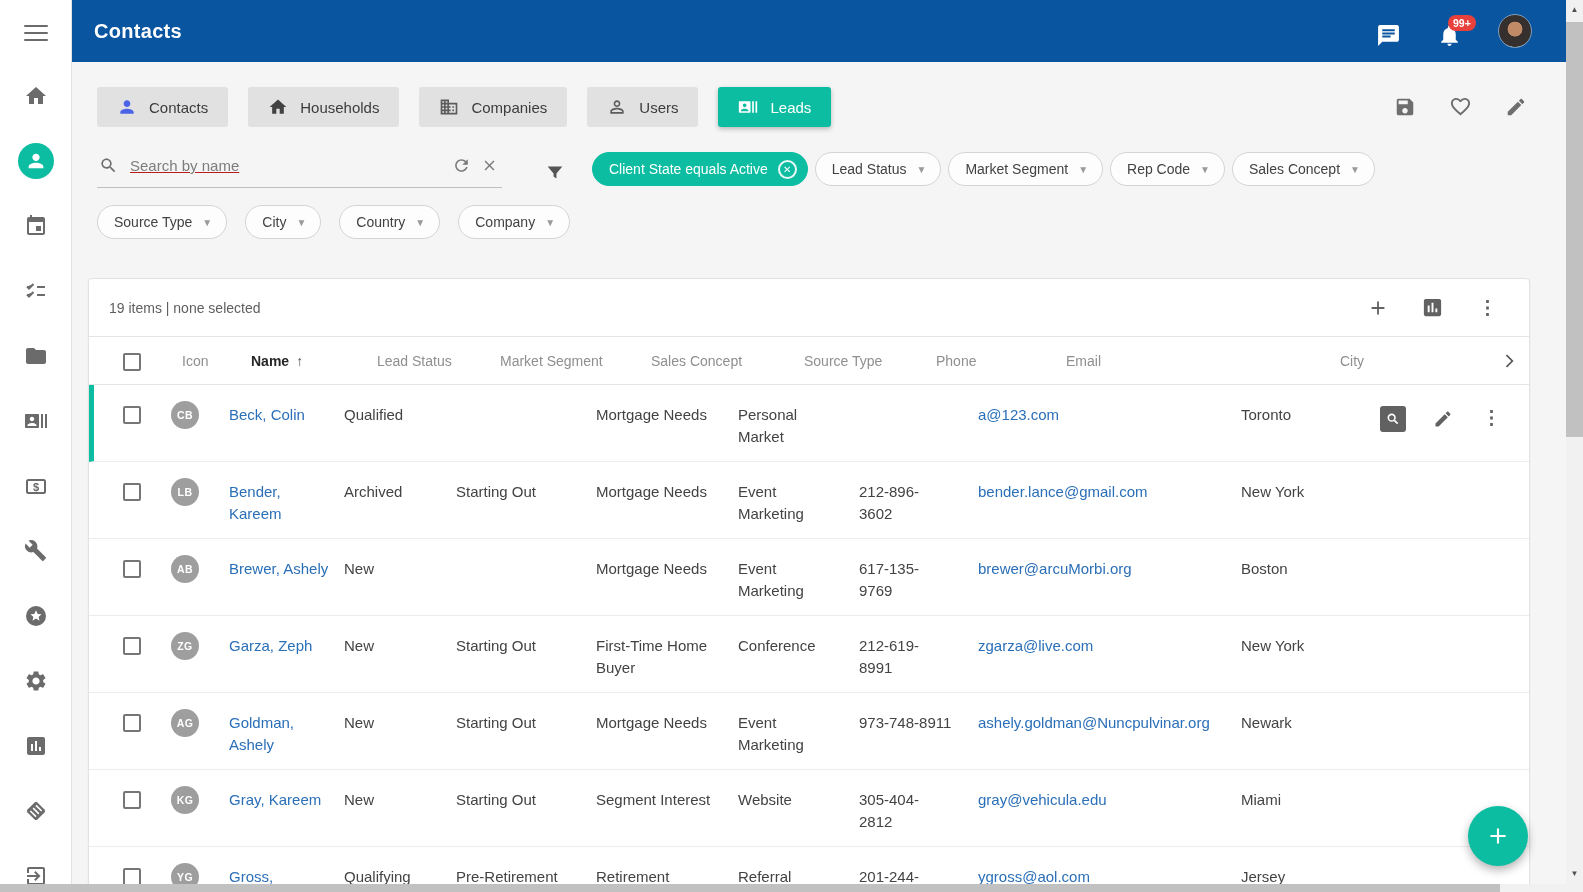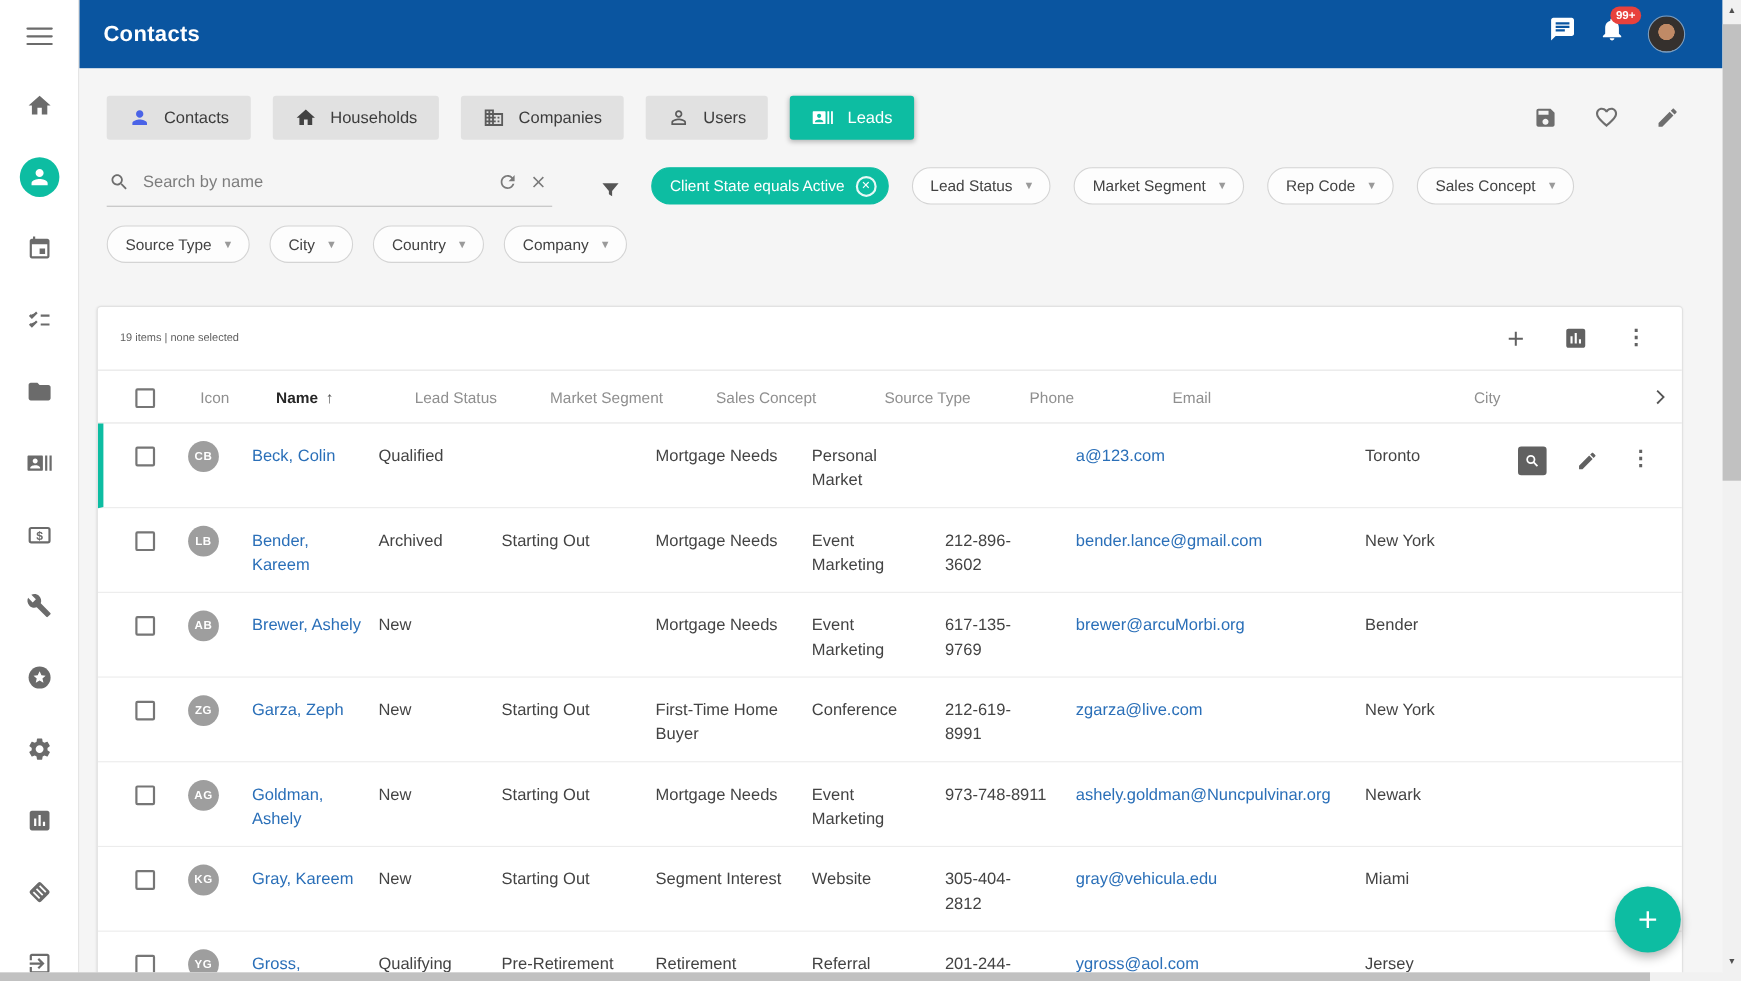--- a/index.html
+++ b/index.html
@@ -26,21 +26,21 @@
   .side-item{width:36px;height:36px;display:flex;align-items:center;justify-content:center;cursor:pointer;}
   .side-item svg{fill:#6b6b6b;}
   .side-item.active{background:var(--accent);border-radius:50%;}
   .side-item.active svg{fill:#fff;}
   
   .topbar{
     position:absolute;left:72px;top:0;width:1494px;height:62px;background:var(--topbar);
     display:flex;align-items:center;z-index:5;
   }
   .topbar-title{color:#fff;font-size:20px;font-weight:bold;padding-left:22px;letter-spacing:.3px;}
-  .topbar-right{margin-left:auto;display:flex;align-items:flex-start;gap:20px;padding-right:34px;}
+  .topbar-right{margin-left:auto;display:flex;align-items:flex-end;gap:36px;padding-right:34px;}
   .icon-btn{position:relative;cursor:pointer;background:none;border:none;padding:0;}
   .bell-badge{
     position:absolute;top:-8px;left:11px;background:var(--badge);color:#fff;
     font-size:10.5px;font-weight:bold;border-radius:9px;padding:2.5px 5px;line-height:1;
   }
   .avatar{
     width:34px;height:34px;border-radius:50%;cursor:pointer;
     background:radial-gradient(circle at 50% 44%, #c08a66 0 30%, #35302d 32% 73%, #9aa0a6 74% 100%);
     border:1px solid #7d9dbd;
   }
@@ -57,44 +57,44 @@
   
   .quick-actions{position:absolute;top:33px;right:39px;display:flex;gap:33px;align-items:center;}
   .quick-actions .icon-btn svg{fill:#6e6e6e;}
   
   .search-row{position:absolute;left:25px;top:88px;display:flex;align-items:flex-end;}
   .search-box{
     width:405px;height:38px;display:flex;align-items:center;gap:10px;
     border-bottom:1px solid #c0c0c0;padding:0 4px 6px 2px;
   }
   .search-box input{
-    flex:1;border:none;background:transparent;outline:none;font-size:15px;color:#4d7c0f;font-family:inherit;
+    flex:1;border:none;background:transparent;outline:none;font-size:15px;color:#b91c1c;font-family:inherit;text-decoration:underline;
   }
   .search-box input::placeholder{color:#7d7d7d;}
   .funnel{margin-left:42px;margin-bottom:4px;cursor:pointer;}
   
-  .chips-row1{position:absolute;left:520px;top:90px;display:flex;gap:21px;align-items:flex-start;}
+  .chips-row1{position:absolute;left:520px;top:90px;display:flex;gap:7px;align-items:flex-start;}
   .chips-row2{position:absolute;left:25px;top:143px;display:flex;gap:18px;align-items:center;}
   .chip{
     height:34px;display:flex;align-items:center;gap:10px;padding:0 14px 0 16px;border-radius:17px;
     background:#fdfdfd;border:1px solid #d4d4d4;font-size:14px;color:#424242;cursor:pointer;white-space:nowrap;
   }
   .chip .caret{color:#9a9a9a;font-size:10px;}
   .chip.applied{background:var(--accent);border-color:var(--accent);color:#fff;padding-right:10px;}
   .chip-x{
     width:19px;height:19px;border-radius:50%;border:2px solid rgba(255,255,255,.9);
     display:flex;align-items:center;justify-content:center;font-size:10px;color:#fff;cursor:pointer;flex:none;
   }
   
   .card{
     position:absolute;left:16px;top:216px;width:1442px;height:640px;background:#fff;
     border:1px solid #e2e2e2;border-radius:4px;box-shadow:0 1px 2px rgba(0,0,0,.07);overflow:hidden;
   }
   .card-toolbar{height:58px;display:flex;align-items:center;padding:0 30px 0 20px;border-bottom:1px solid #e4e4e4;}
-  .summary{font-size:10px;color:#5f5f5f;}
+  .summary{font-size:14px;color:#5f5f5f;}
   .toolbar-icons{margin-left:auto;display:flex;align-items:center;gap:32px;}
   .toolbar-icons .icon-btn svg{fill:#616161;}
   .kebab{font-size:19px;color:#616161;font-weight:bold;line-height:1;cursor:pointer;background:none;border:none;padding:0 2px;}
   .grid-cols{
     display:grid;
     grid-template-columns:48px 58px 115px 112px 140px 142px 121px 119px 263px 130px 1fr;
     padding-left:34px;
   }
   .thead{height:48px;align-items:center;border-bottom:1px solid #e4e4e4;color:#8f8f8f;font-size:14px;gap:11px;}
   .thead>div{padding-right:10px;}
@@ -497,21 +497,21 @@
     <div>
             <div class="row-avatar">AB</div>
           </div>
     <div><a class="cell-link">Brewer, Ashely</a></div>
     <div>New</div>
     <div></div>
     <div>Mortgage Needs</div>
     <div>Event Marketing</div>
     <div class="col-phone">617-135-9769</div>
     <div><a class="cell-link">brewer@arcuMorbi.org</a></div>
-    <div>Bender</div>
+    <div>Boston</div>
     <div class="row-actions"></div>
   </div>
         <div class="grid-cols trow">
     <div>
             <div class="checkbox"></div>
           </div>
     <div>
             <div class="row-avatar">ZG</div>
           </div>
     <div><a class="cell-link">Garza, Zeph</a></div>

